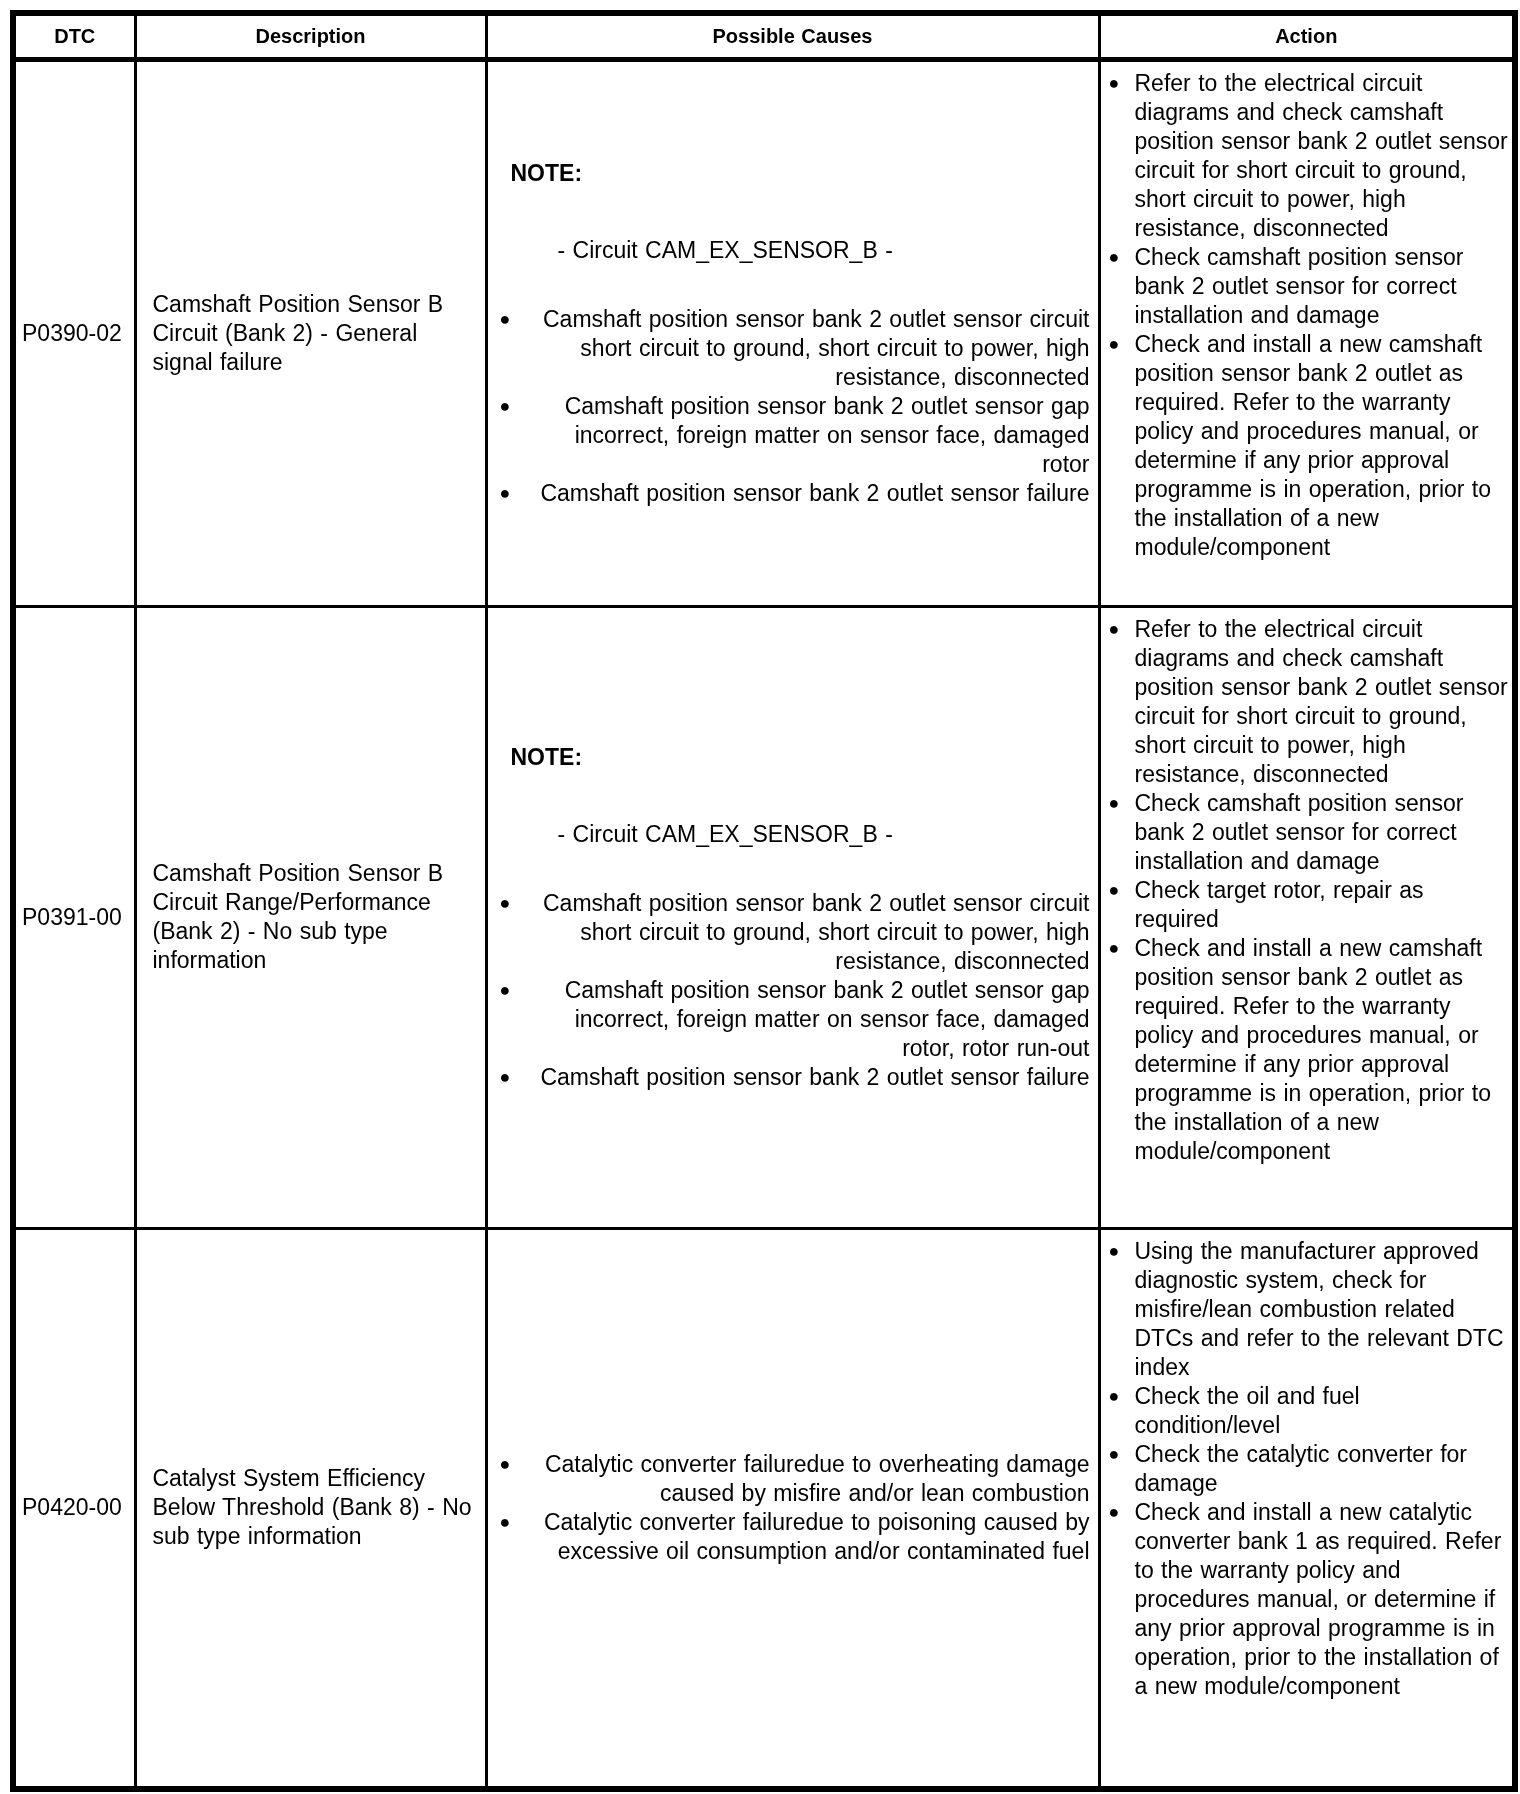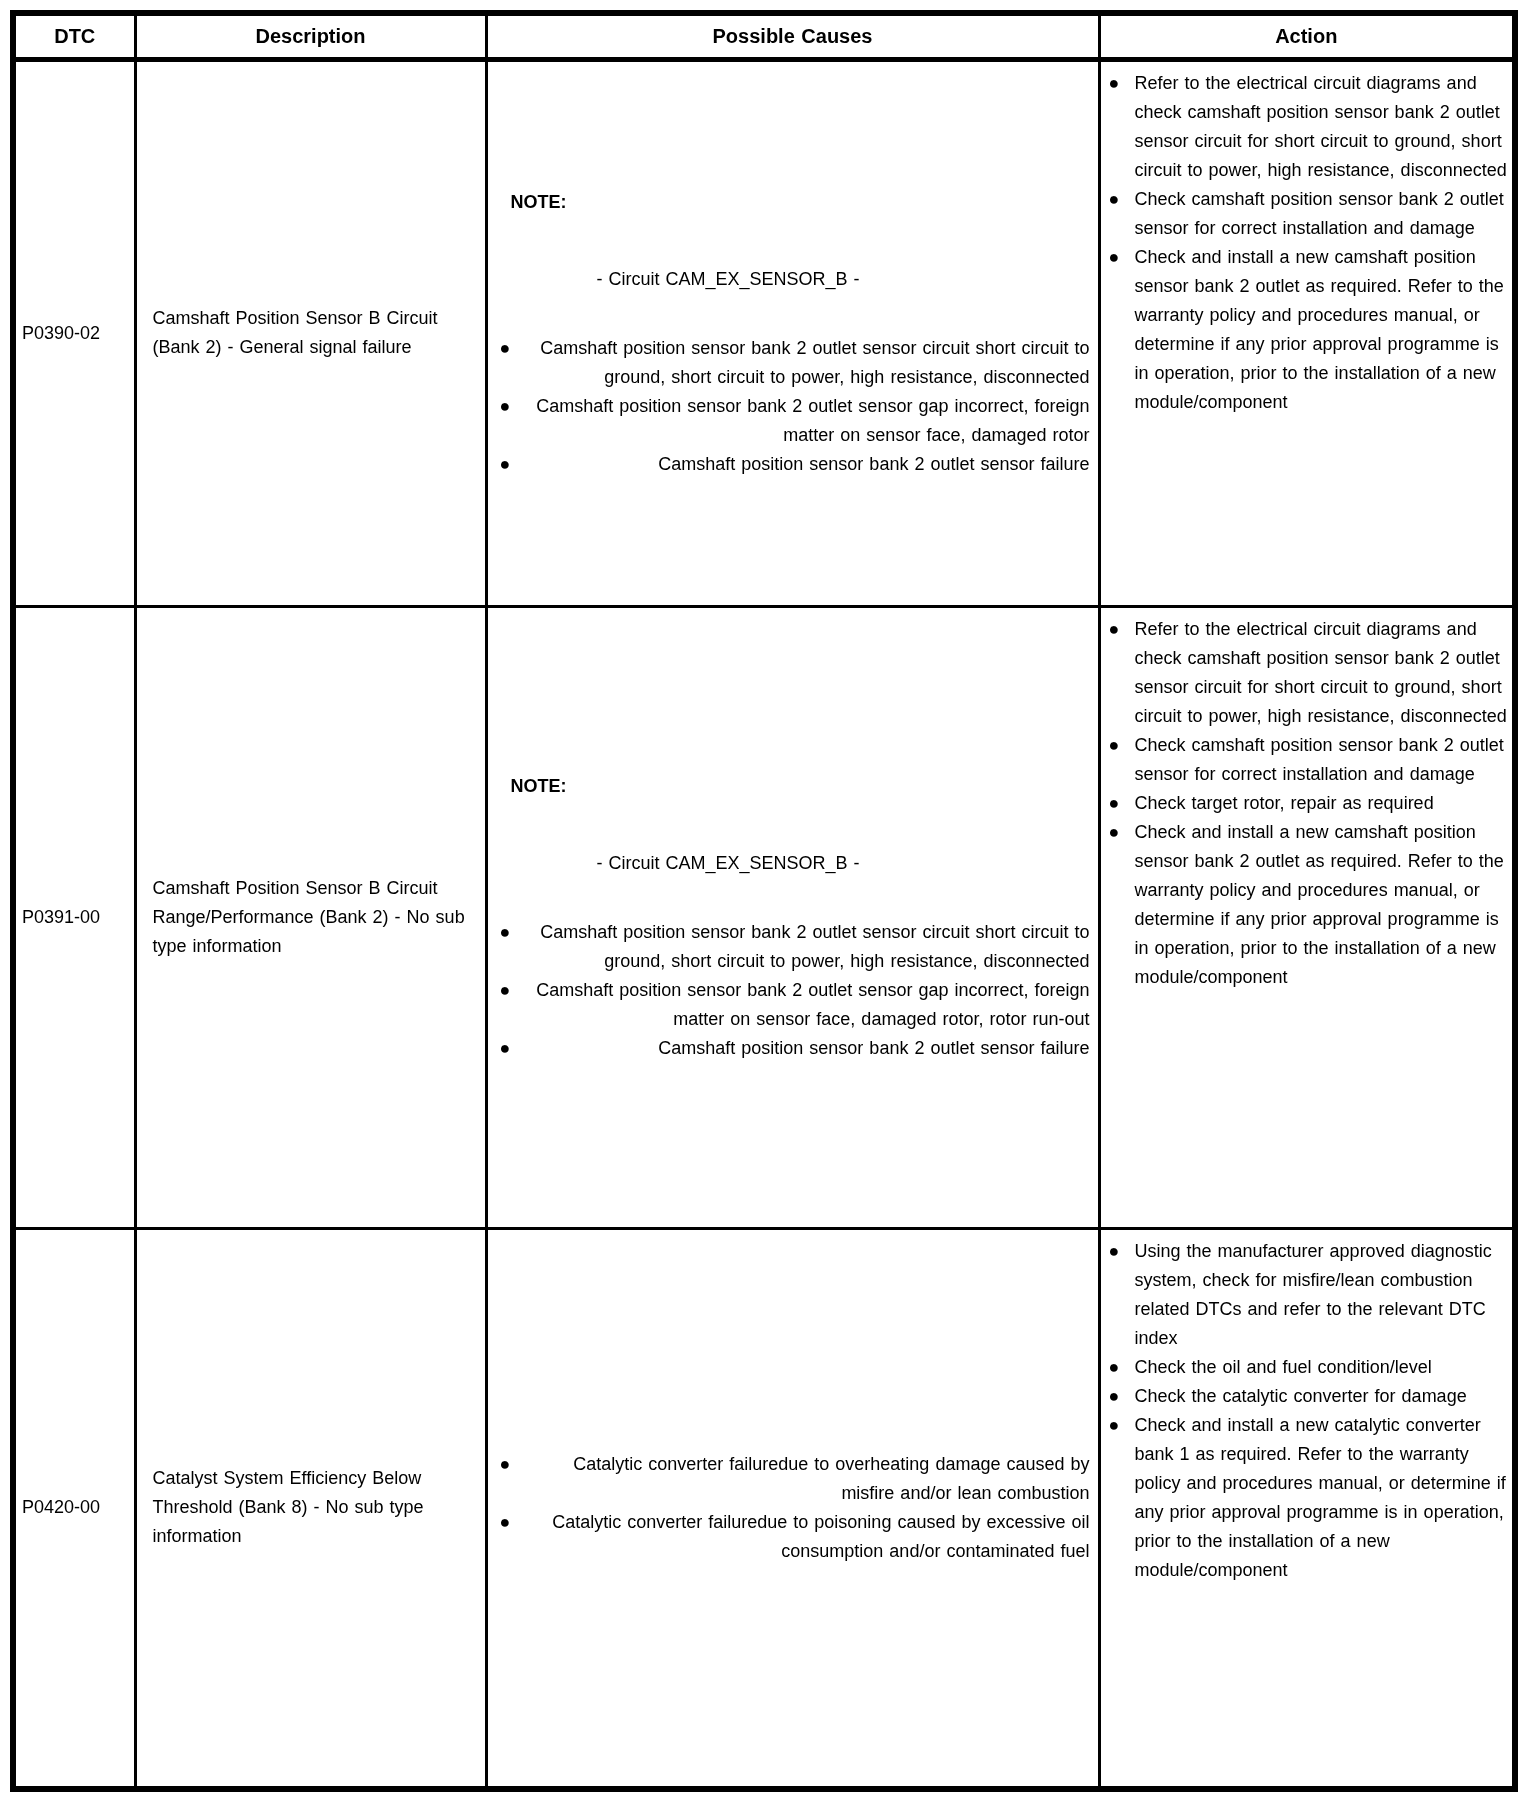--- a/index.html
+++ b/index.html
@@ -19,21 +19,21 @@
   table.dtc-table {
     border-collapse: collapse;
     table-layout: fixed;
     width: 1502px;
     border: 6px solid #000;
   }
   th, td {
     border: 3px solid #000;
     padding: 0;
     vertical-align: middle;
-    font-size: 18px;
+    font-size: 23px;
     line-height: 29px;
     word-spacing: 1px;
     overflow: hidden;
   }
   thead tr { height: 46px; }
   thead th {
     font-size: 20px;
     font-weight: bold;
     text-align: center;
     border-bottom: 5px solid #000;
@@ -45,21 +45,21 @@
   td.c-dtc  { padding-left: 6px; }
   td.c-desc { padding-left: 16px; padding-right: 6px; }
   td.c-causes { padding: 0; }
   td.c-action { vertical-align: top; padding-top: 7px; }
 
   .note-label {
     font-weight: bold;
     margin-left: 23px;
   }
   .note-text {
-    margin-left: 109px;
+    margin-left: 70px;
     margin-top: 48px;
   }
   .note + .bullets { margin-top: 40px; }
 
   .li { position: relative; }
   .c-causes .li { padding: 0 8px 0 45px; text-align: right; }
   .c-causes .li::before {
     content: "\25CF";
     position: absolute;
     left: 12px;

